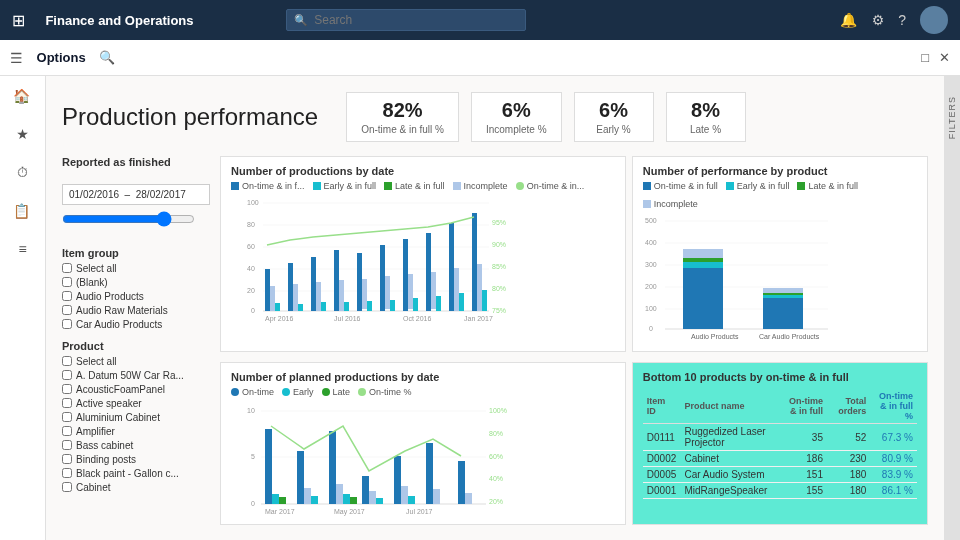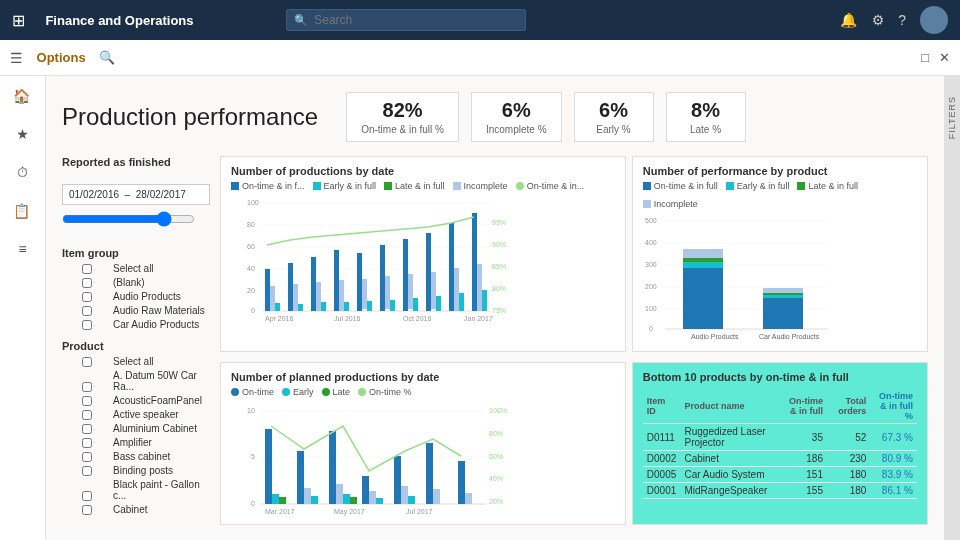--- a/index.html
+++ b/index.html
@@ -43,21 +43,21 @@
     .sub-nav {
       background: #fff;
       height: 36px;
       display: flex;
       align-items: center;
       padding: 0 10px;
       border-bottom: 1px solid #e0e0e0;
       gap: 14px;
     }
     .hamburger { color: #555; font-size: 14px; cursor: pointer; }
-    .sub-nav-title { font-size: 13px; font-weight: 600; color: #a16207; }
+    .sub-nav-title { font-size: 13px; font-weight: 600; color: #0f172a; }
     .sub-nav-search { color: #555; font-size: 13px; cursor: pointer; }
     .sub-nav-right { margin-left: auto; display: flex; gap: 10px; color: #555; font-size: 13px; }
     .sub-nav-right span { cursor: pointer; }
 
     
     .main-area {
       display: flex;
       height: calc(540px - 40px - 36px);
       overflow: hidden;
     }
@@ -119,21 +119,21 @@
     .date-range-box {
       border: 1px solid #ccc;
       background: #fff;
       padding: 4px 6px;
       font-size: 10px;
       color: #333;
       margin-bottom: 6px;
     }
     .date-slider { width: 100%; margin-bottom: 10px; }
     .filter-group-title { font-size: 11px; font-weight: 600; color: #333; margin-bottom: 4px; margin-top: 8px; }
-    .filter-item { display: flex; align-items: flex-end; gap: 21px; margin-bottom: 3px; margin-left: 20px; }
+    .filter-item { display: flex; align-items: flex-start; gap: 4px; margin-bottom: 3px; }
     .filter-item input[type=checkbox] { width: 10px; height: 10px; }
     .filter-item label { font-size: 10px; color: #333; }
 
     
     .charts-area { flex: 1; display: flex; flex-direction: column; gap: 10px; overflow: hidden; }
     .charts-row { display: flex; gap: 6px; }
     .chart-box {
       background: #fff;
       border: 1px solid #e0e0e0;
       padding: 8px 10px;

